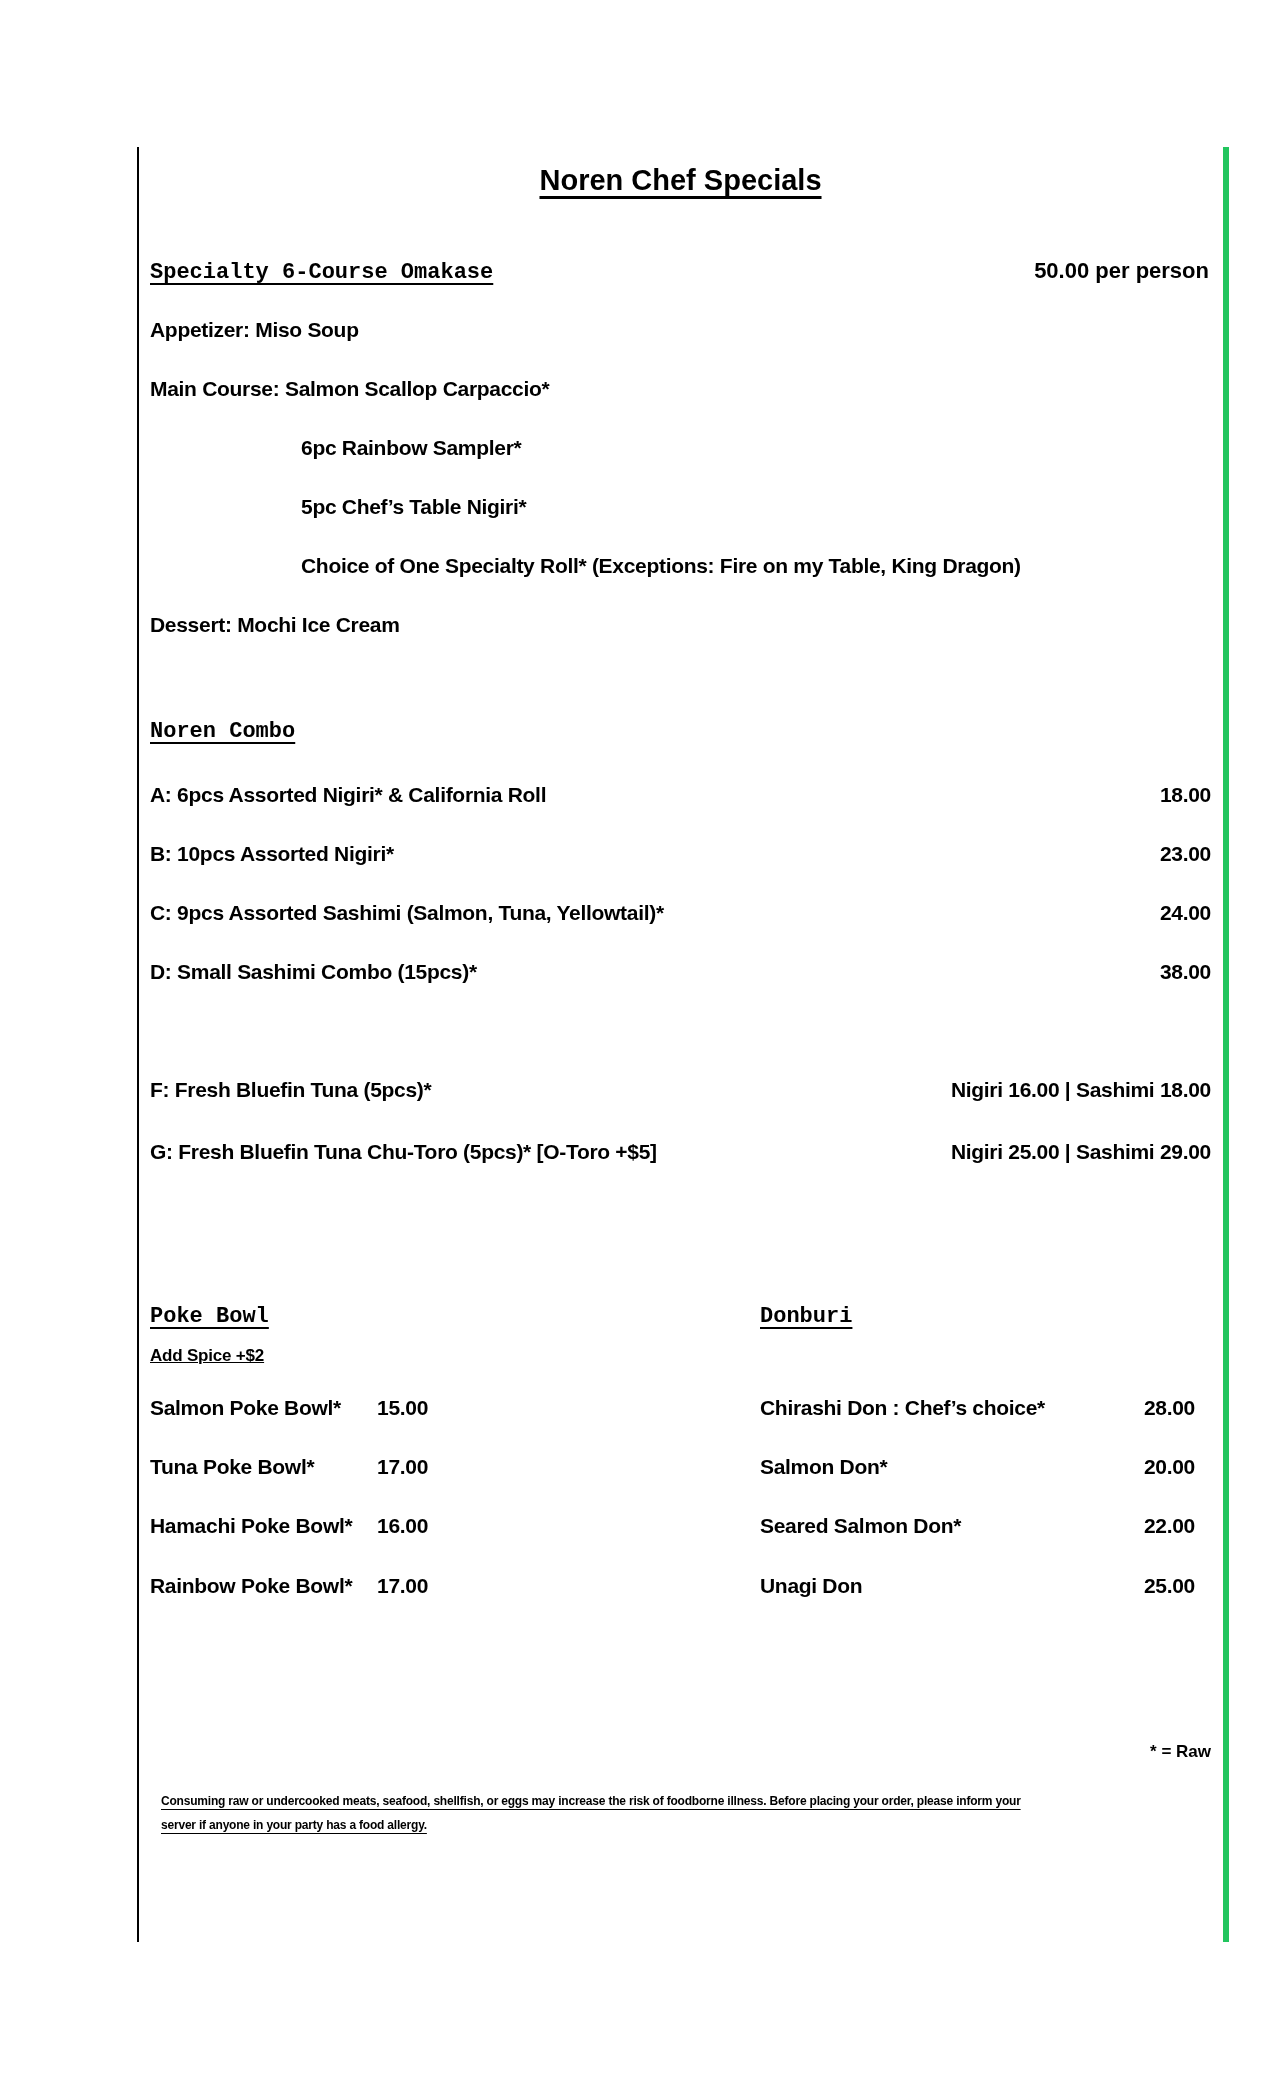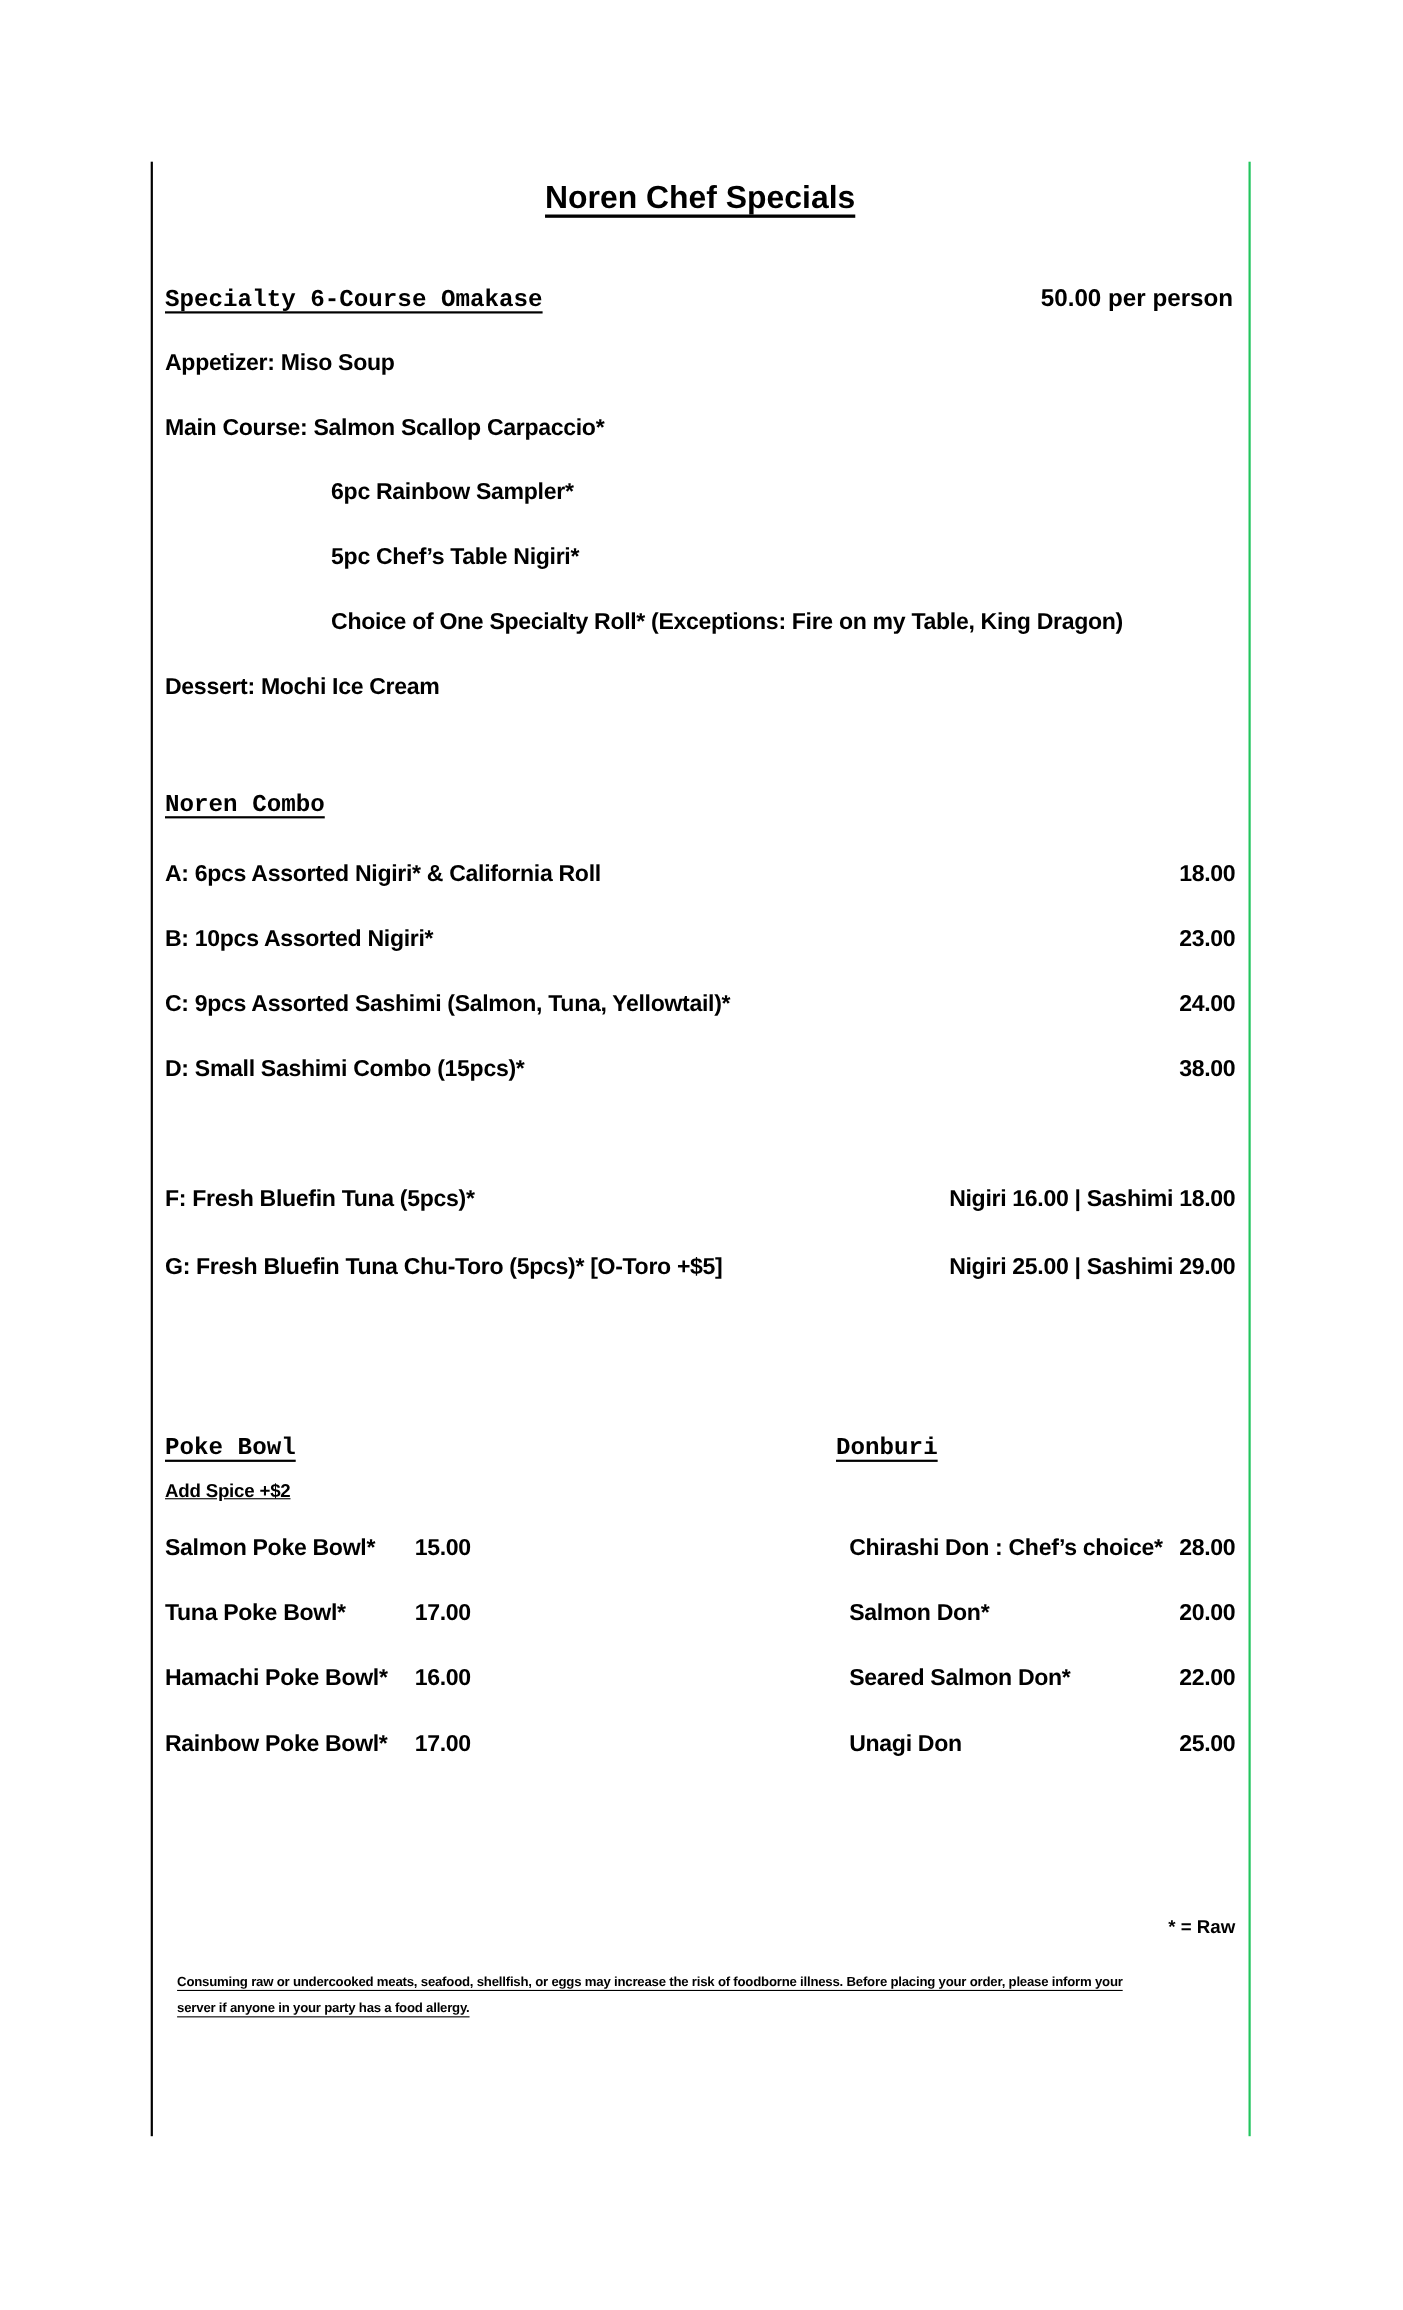--- a/index.html
+++ b/index.html
@@ -8,23 +8,23 @@
     background: #ffffff;
     font-family: "Liberation Sans", "DejaVu Sans", sans-serif;
     font-weight: 700;
     color: #000000;
     position: relative;
     overflow: hidden;
   }
   .menu-frame {
     position: absolute;
     left: 137px; top: 147px;
-    width: 1000px; height: 1795px;
+    width: 1092px; height: 1795px;
     border-left: 2px solid #000;
-    border-right: 2px solid #22c55e;
+    border-right: 6px solid #22c55e;
     box-sizing: border-box;
   }
   .abs { position: absolute; white-space: nowrap; }
   .title {
     left: 11px; right: 12px;
     top: 13px;
     text-align: center;
     font-size: 29px; line-height: 40px;
     text-decoration: underline;
     text-decoration-thickness: 3px;
@@ -48,23 +48,23 @@
     left: 11px; right: 12px;
     display: flex; justify-content: space-between; align-items: baseline;
     font-size: 21px; line-height: 26px; letter-spacing: -0.3px;
   }
   .poke-row {
     left: 11px; width: 420px;
     font-size: 21px; line-height: 26px; letter-spacing: -0.3px;
   }
   .poke-row .nm { display: inline-block; width: 227px; }
   .don-row {
-    left: 621px; right: 12px;
+    left: 621px; right: 28px;
     display: flex; justify-content: space-between; align-items: baseline;
-    font-size: 21px; line-height: 26px; letter-spacing: -0.3px; margin-left: 12px;
+    font-size: 21px; line-height: 26px; letter-spacing: -0.3px;
   }
   .small-note { font-size: 17px; line-height: 22px; letter-spacing: -0.2px; text-decoration: underline; }
   .raw-note { right: 12px; top: 1594px; text-align: right; font-size: 17px; line-height: 22px; }
   .disclaimer-line {
     left: 11px;
     font-size: 12px; line-height: 24px; letter-spacing: -0.2px;
     text-decoration: underline;
     text-decoration-thickness: 1px;
     text-underline-offset: 4px;
     margin-left: 11px;

